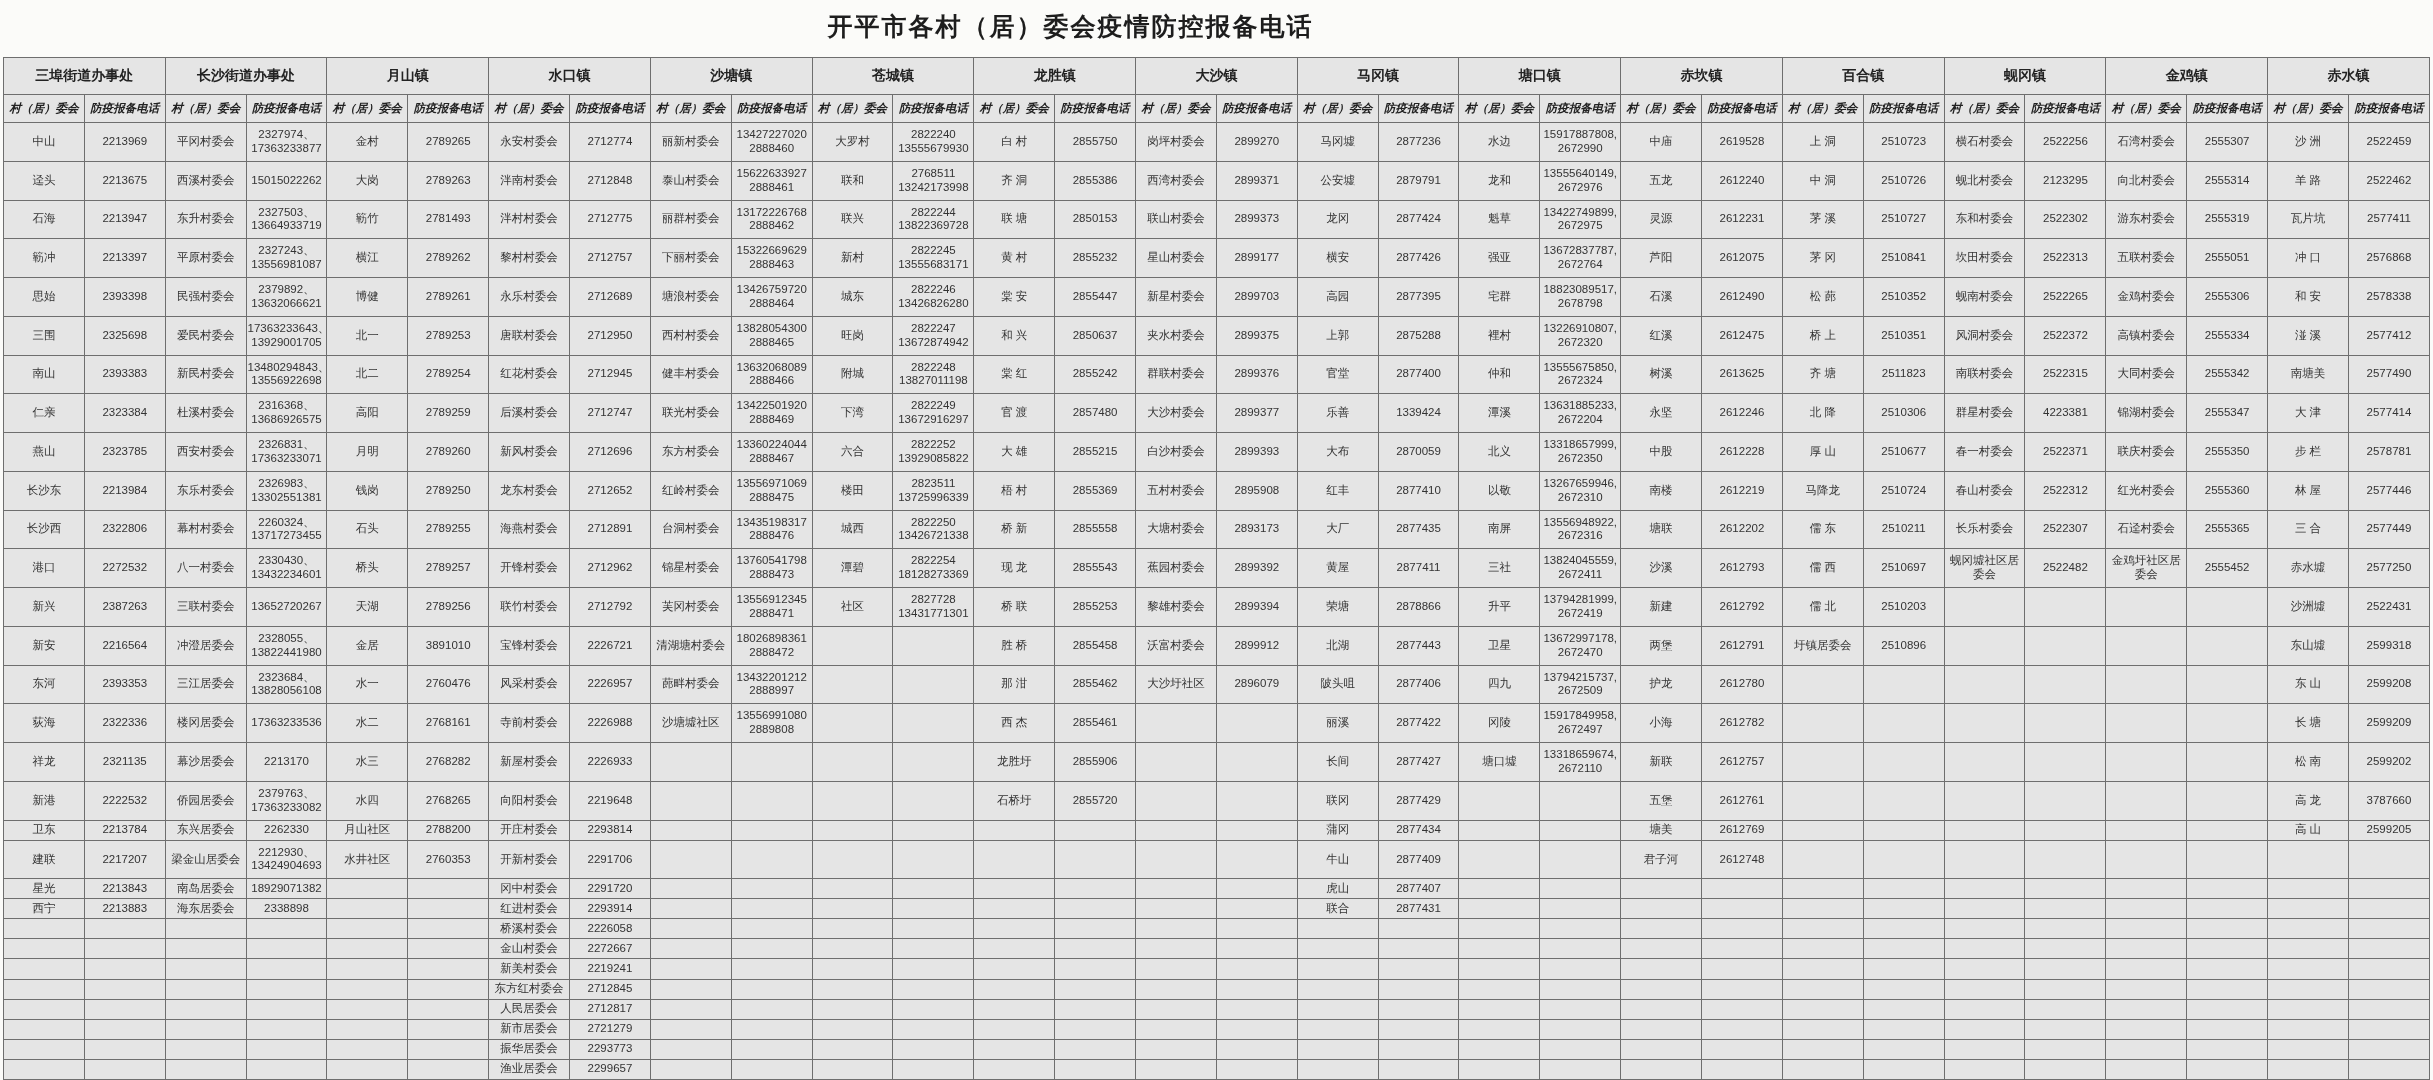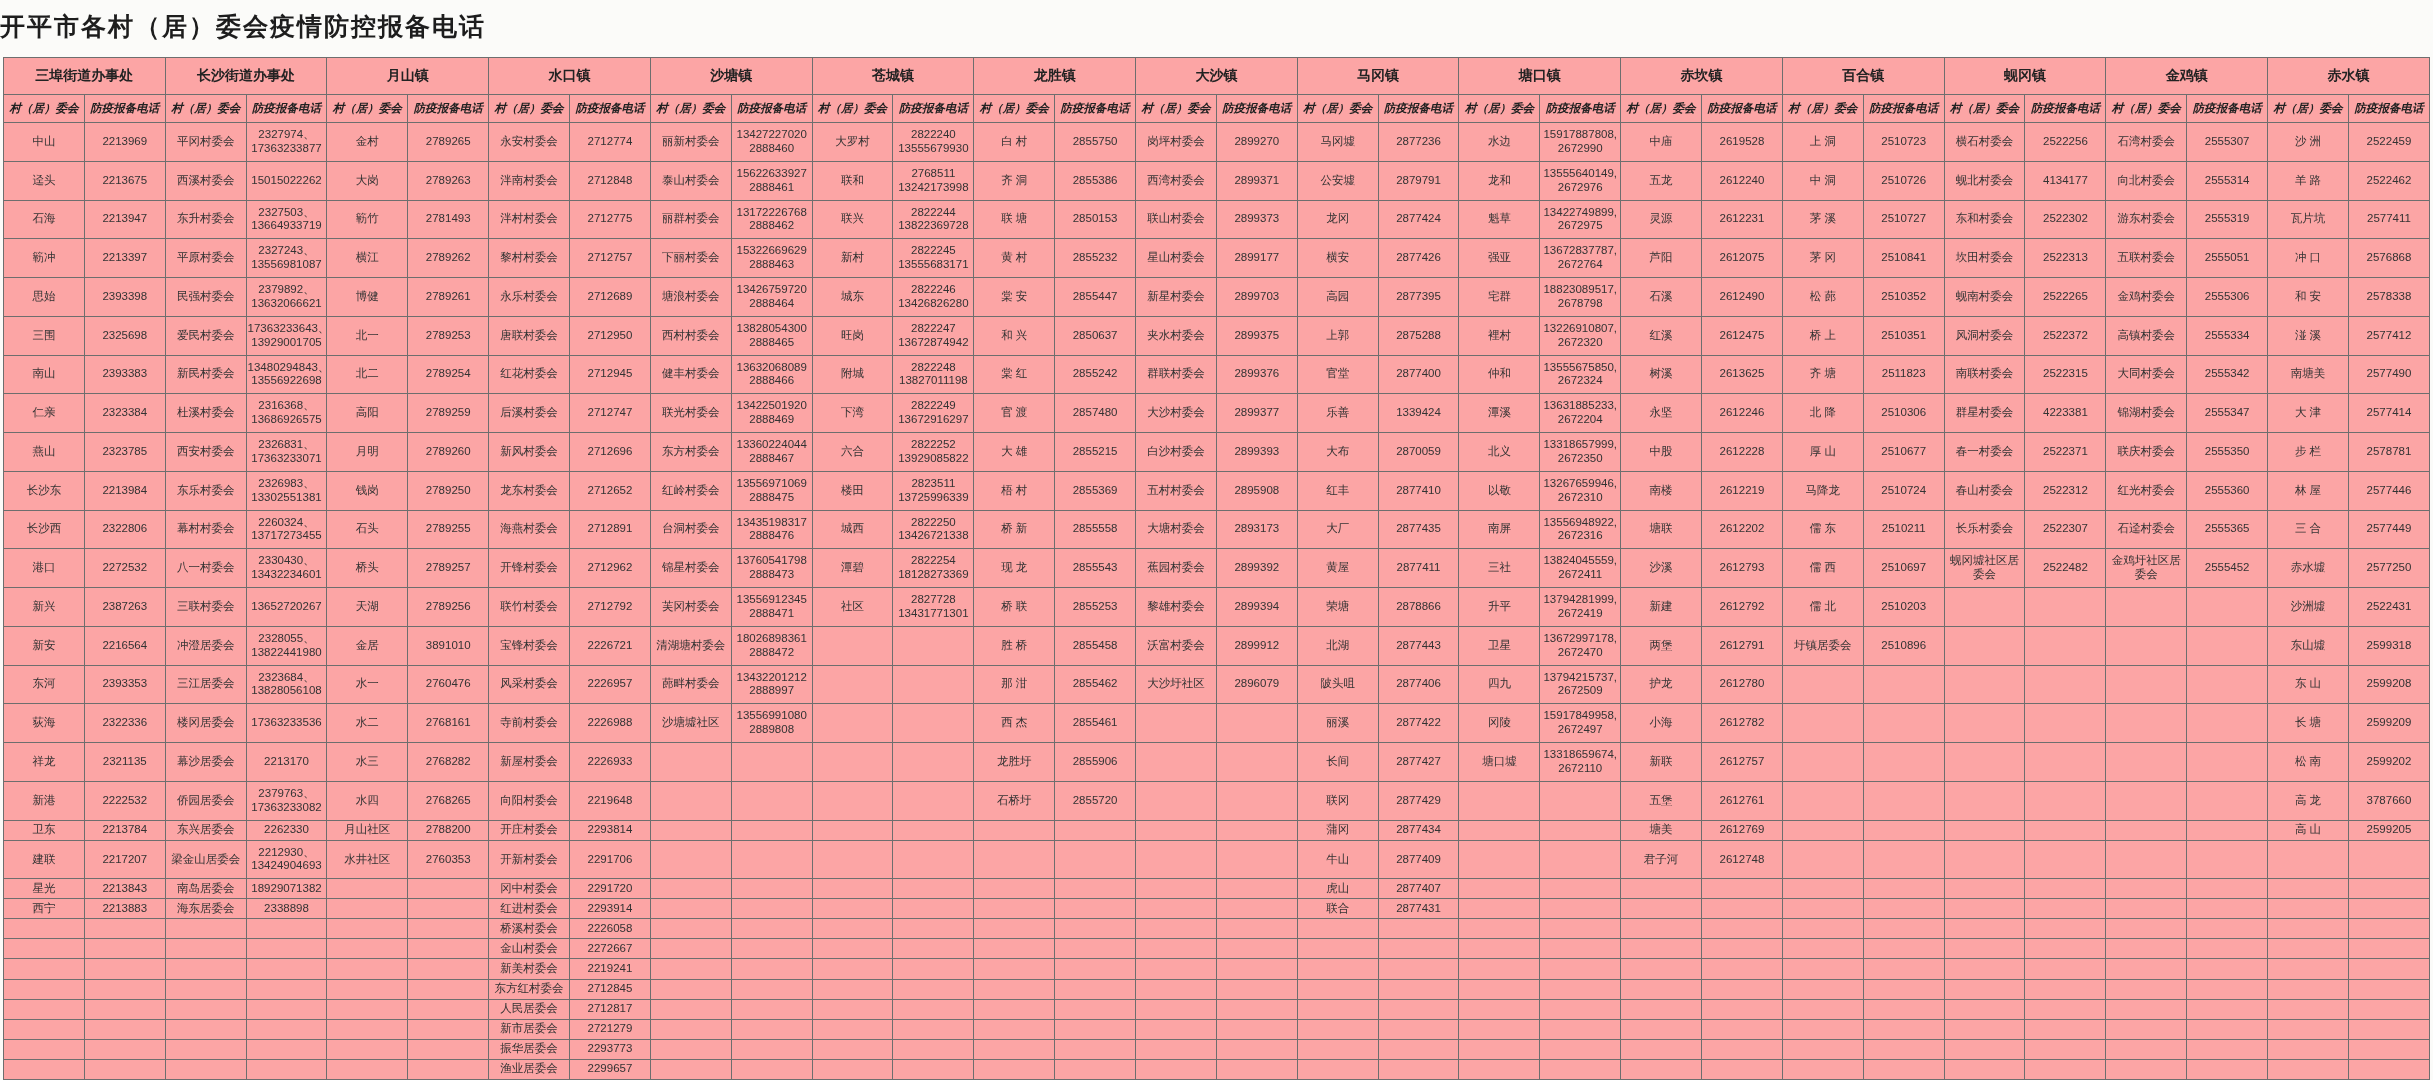--- a/index.html
+++ b/index.html
@@ -5,27 +5,28 @@
   * { margin:0; padding:0; box-sizing:border-box; }
   html,body { width:2433px; height:1080px; overflow:hidden; }
   body {
     font-family:"Liberation Sans","DejaVu Sans",sans-serif;
     background:#fbfbf9;
     color:#2e2e2e;
   }
   .page { position:relative; width:2433px; height:1080px; }
   .title {
     position:absolute; top:10px; left:0; width:88%;
+    text-align:center;
     font-size:25px; font-weight:bold; letter-spacing:2px; color:#1d1d1d;
   }
   .table-wrap { position:absolute; top:57px; left:3px; right:3px; bottom:0; }
   table {
     width:100%; height:100%;
     border-collapse:collapse; table-layout:fixed;
-    background:#fca5a5;
+    background:#e5e5e5;
     padding-left:24px;
   }
   th, td {
     border:1px solid #6e6e6e;
     text-align:center; vertical-align:middle;
     overflow:hidden;
   }
   tr.town-row th { font-size:14px; font-weight:bold; color:#222; height:37px; }
   tr.colhead-row th { font-size:11.5px; font-weight:bold; color:#222; height:28px; white-space:nowrap;font-style:italic; }
   td.name-cell  { font-size:11.5px; line-height:1.2; padding:0 1px; color:#333; }
@@ -148,21 +149,21 @@
             <td class="name-cell">公安墟</td>
             <td class="phone-cell">2879791</td>
             <td class="name-cell">龙和</td>
             <td class="phone-cell">13555640149,
 2672976</td>
             <td class="name-cell">五龙</td>
             <td class="phone-cell">2612240</td>
             <td class="name-cell">中 洞</td>
             <td class="phone-cell">2510726</td>
             <td class="name-cell">蚬北村委会</td>
-            <td class="phone-cell">4134177</td>
+            <td class="phone-cell">2123295</td>
             <td class="name-cell">向北村委会</td>
             <td class="phone-cell">2555314</td>
             <td class="name-cell">羊 路</td>
             <td class="phone-cell">2522462</td>
           </tr>
           <tr>
             <td class="name-cell">石海</td>
             <td class="phone-cell">2213947</td>
             <td class="name-cell">东升村委会</td>
             <td class="phone-cell">2327503、

